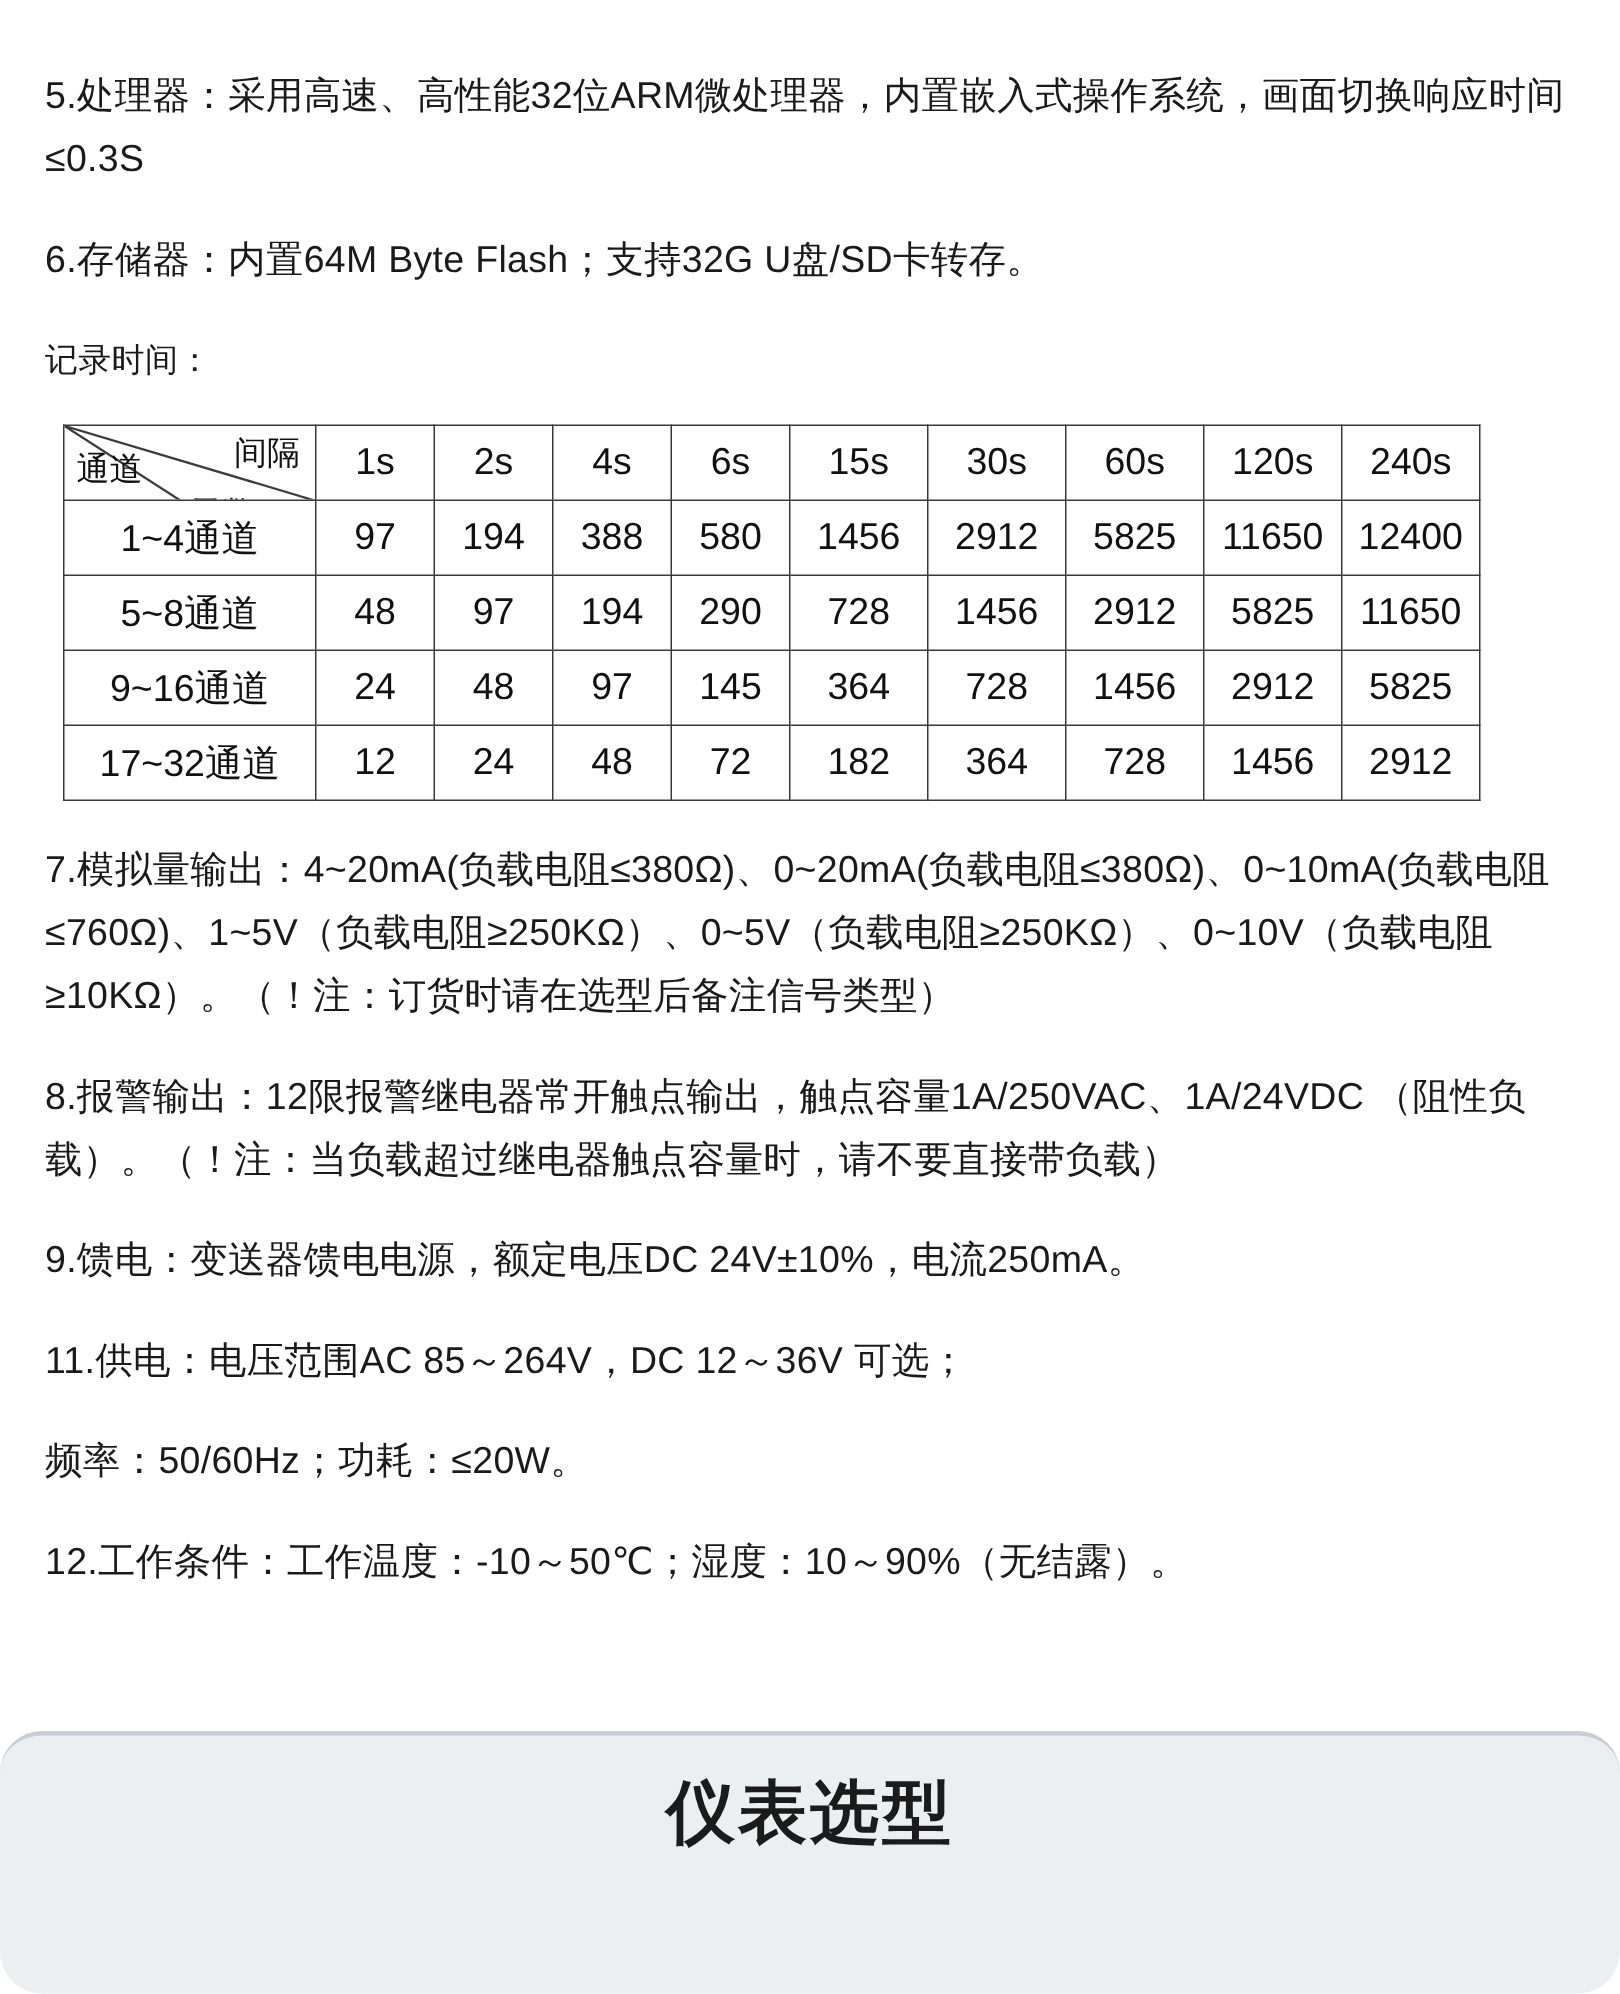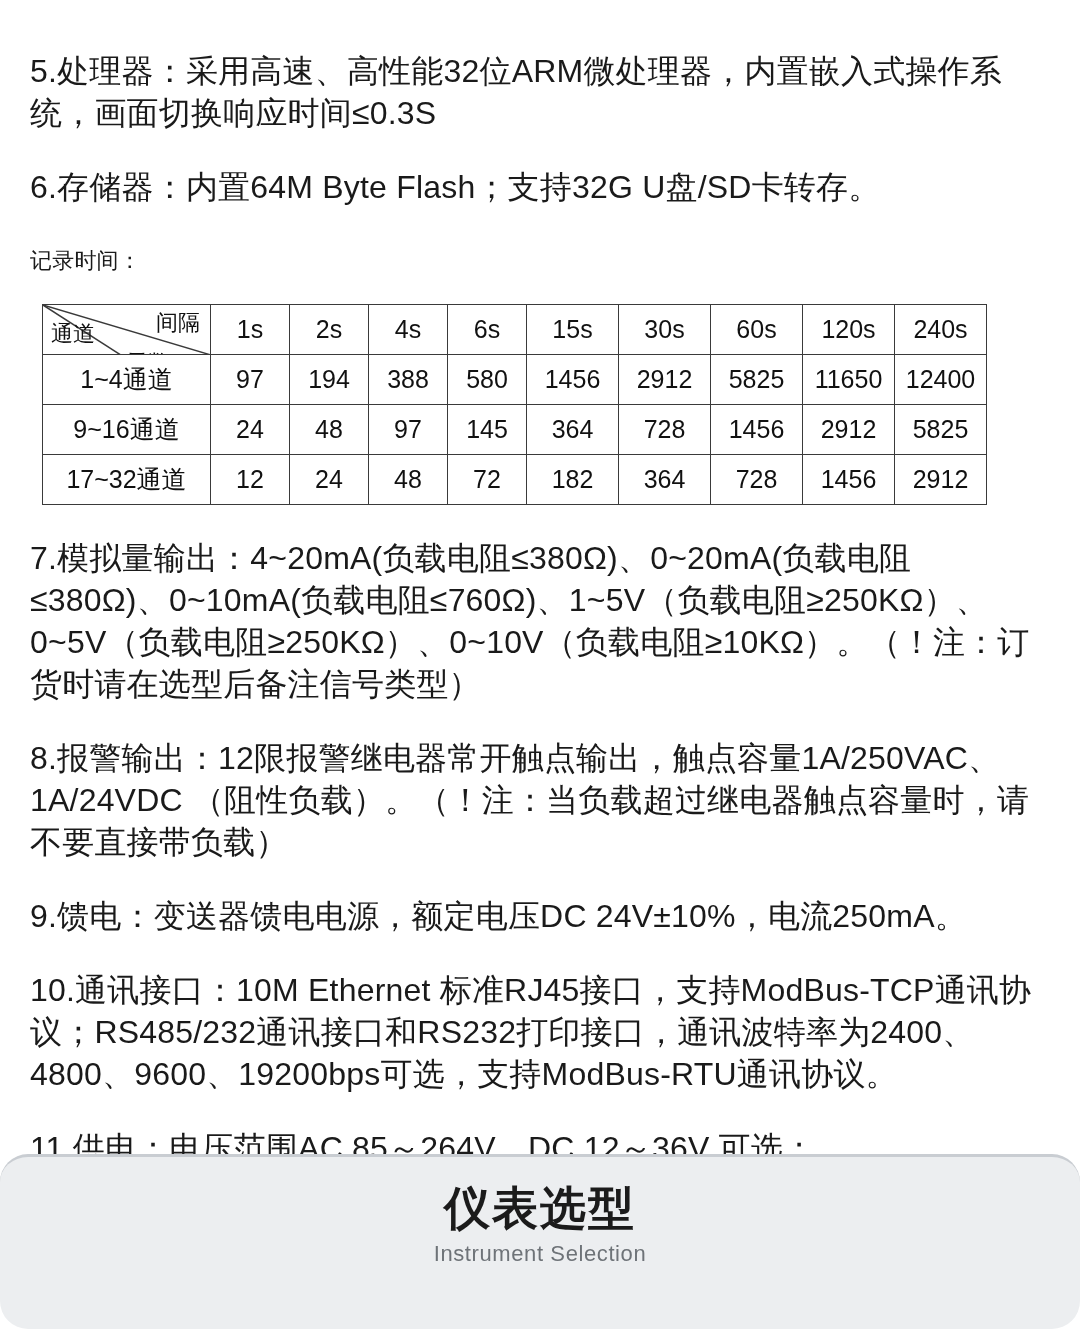--- a/index.html
+++ b/index.html
@@ -17,21 +17,21 @@
   .page {
     position: relative;
     width: 1080px;
     height: 1329px;
     box-sizing: border-box;
   }
   .content {
     padding: 18px 30px 0 30px;
   }
   .para {
-    font-size: 32px;
+    font-size: 25px;
     line-height: 42px;
     color: #1a1a1a;
     letter-spacing: 0.2px;
   }
   
   .rec-label {
     font-size: 22px;
     line-height: 42px;
     margin-top: 6px;
   }
@@ -161,20 +161,32 @@
           <td class="val">194</td>
           <td class="val">388</td>
           <td class="val">580</td>
           <td class="val">1456</td>
           <td class="val">2912</td>
           <td class="val">5825</td>
           <td class="val">11650</td>
           <td class="val">12400</td>
         </tr>
 
+        <tr>
+          <td class="rowhead">5~8通道</td>
+          <td class="val">48</td>
+          <td class="val">97</td>
+          <td class="val">194</td>
+          <td class="val">290</td>
+          <td class="val">728</td>
+          <td class="val">1456</td>
+          <td class="val">2912</td>
+          <td class="val">5825</td>
+          <td class="val">11650</td>
+        </tr>
 
         <tr>
           <td class="rowhead">9~16通道</td>
           <td class="val">24</td>
           <td class="val">48</td>
           <td class="val">97</td>
           <td class="val">145</td>
           <td class="val">364</td>
           <td class="val">728</td>
           <td class="val">1456</td>
@@ -193,26 +205,24 @@
           <td class="val">728</td>
           <td class="val">1456</td>
           <td class="val">2912</td>
         </tr>
       </tbody>
     </table>
 
     <p class="para">7.模拟量输出：4~20mA(负载电阻≤380Ω)、0~20mA(负载电阻≤380Ω)、0~10mA(负载电阻≤760Ω)、1~5V（负载电阻≥250KΩ）、0~5V（负载电阻≥250KΩ）、0~10V（负载电阻≥10KΩ）。（！注：订货时请在选型后备注信号类型）</p>
     <p class="para">8.报警输出：12限报警继电器常开触点输出，触点容量1A/250VAC、1A/24VDC （阻性负载）。（！注：当负载超过继电器触点容量时，请不要直接带负载）</p>
     <p class="para"> 9.馈电：变送器馈电电源，额定电压DC 24V±10%，电流250mA。</p>
-    <p class="para">10.通讯接口：10M Ethernet 标准RJ45接口，支持ModBus-TCP通讯协议；RS485/232通讯接口和RS232打印接口，通讯波特率为2400、4800、9600、19200bps可选，支持ModBus-RTU通讯协议。</p>
     <p class="para">11.供电：电压范围AC 85～264V，DC 12～36V 可选；</p>
     <p class="para">频率：50/60Hz；功耗：≤20W。</p>
     <p class="para">12.工作条件：工作温度：-10～50℃；湿度：10～90%（无结露）。</p>
 
   </div>
 
   <div class="footer-band">
     <div class="footer-inner">
       <div class="footer-cn">仪表选型</div>
-      <div class="footer-en">Instrument Selection</div>
     </div>
   </div>
 </div>
 
 </body></html>

